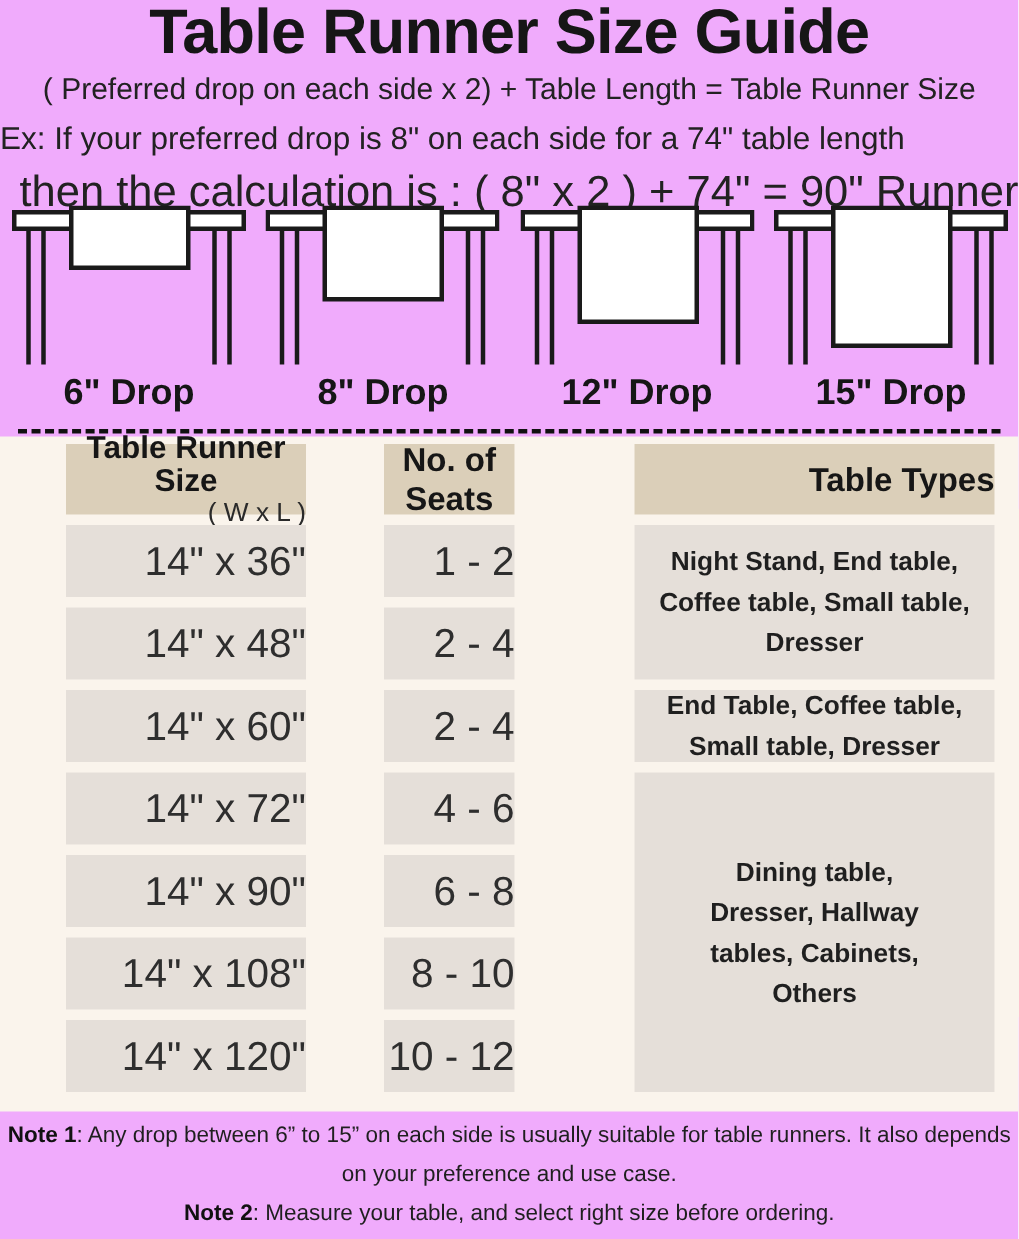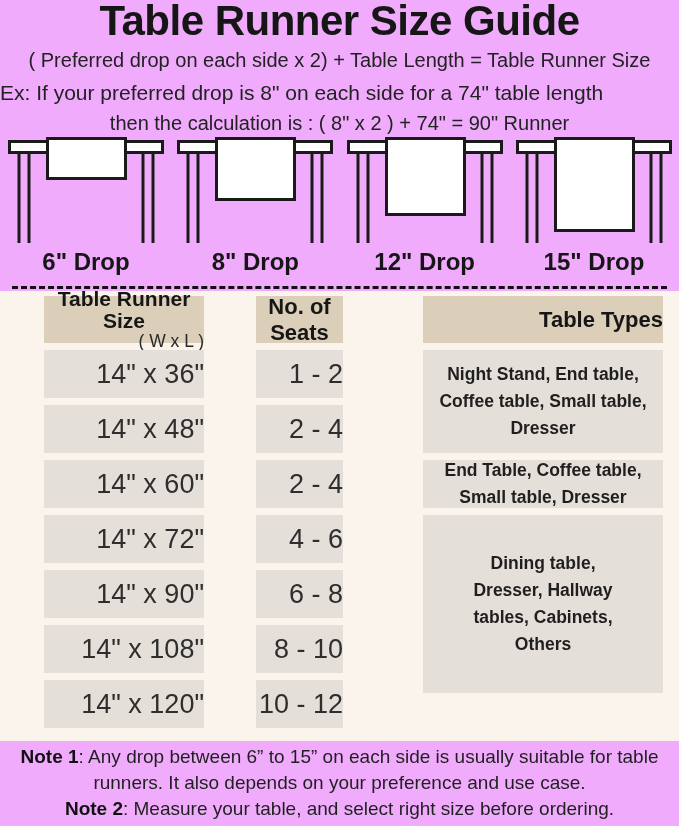--- a/index.html
+++ b/index.html
@@ -10,21 +10,21 @@
   
   .title{
     position:absolute;top:-2px;left:0;width:100%;text-align:center;
     font-size:42px;font-weight:bold;letter-spacing:-0.5px;color:#161616;line-height:1.1;
   }
   .formula{
     position:absolute;top:49px;left:0;width:100%;text-align:center;
     font-size:20px;color:#222;
   }
   .ex1{position:absolute;top:81px;left:0;width:100%;text-align:left;font-size:21px;color:#222;}
-  .ex2{position:absolute;top:112px;left:0;width:100%;text-align:center;font-size:20px;color:#222;}
+  .ex2{position:absolute;top:112px;left:0;width:100%;text-align:right;font-size:29px;color:#222;}
   
   .diagrams{
     position:absolute;top:137px;left:0;width:679px;height:145px;
     display:flex;justify-content:space-between;padding:0 7px 0 8px;box-sizing:border-box;
   }
   .figure{width:156px;display:flex;flex-direction:column;align-items:center;}
   .figure svg{display:block;}
   .drop-label{margin-top:3px;font-size:24px;font-weight:bold;color:#161616;}
   .divider{
     position:absolute;top:286px;left:12px;right:12px;height:0;
@@ -45,25 +45,25 @@
   }
   .head-cell{background:#dbcfb9;height:47px;}
   .body-cell{background:#e5dfd9;height:48px;}
   .head-main{font-size:21px;font-weight:bold;color:#161616;line-height:22px;}
   .head-sub{font-size:17.5px;color:#2a2a2a;line-height:19px;}
   .head-single{font-size:22px;font-weight:bold;color:#161616;}
   .num{font-size:27px;color:#2e2e2e;}
   .type-cell{background:#e5dfd9;font-size:17.5px;font-weight:bold;color:#1f1f1f;line-height:27px;}
   .type-a{height:103px;padding:0 2px;}
   .type-b{height:48px;padding:0 6px;}
-  .type-c{height:178px;padding:0 47px;}
+  .type-c{height:213px;padding:0 47px;}
   
   .notes{
     position:absolute;top:744px;left:0;width:679px;text-align:center;
-    font-size:19px;color:#1f1f1f;line-height:26px;padding:0 2px;box-sizing:border-box;
+    font-size:15px;color:#1f1f1f;line-height:26px;padding:0 2px;box-sizing:border-box;
   }
   .notes b{color:#111;}
 </style>
 </head>
 <body>
 
 <div class="page">
 
   <div class="title">Table Runner Size Guide</div>
   <div class="formula">( Preferred drop on each side x 2) + Table Length = Table Runner Size</div>

